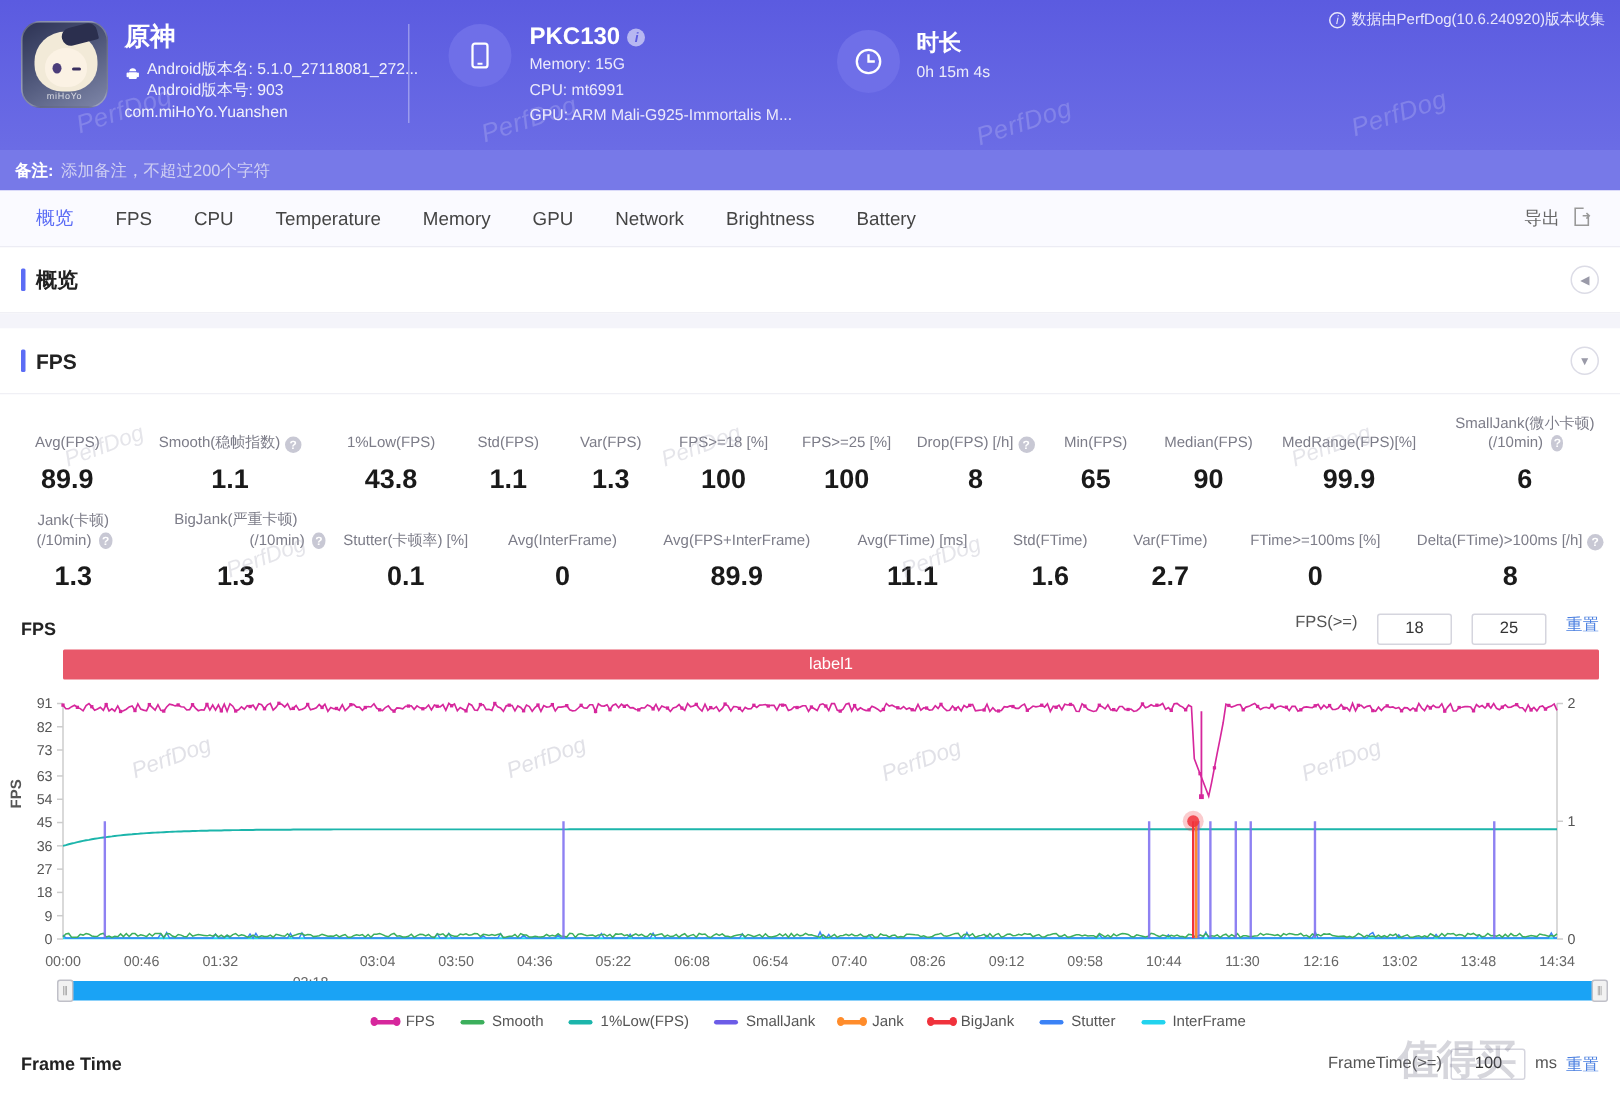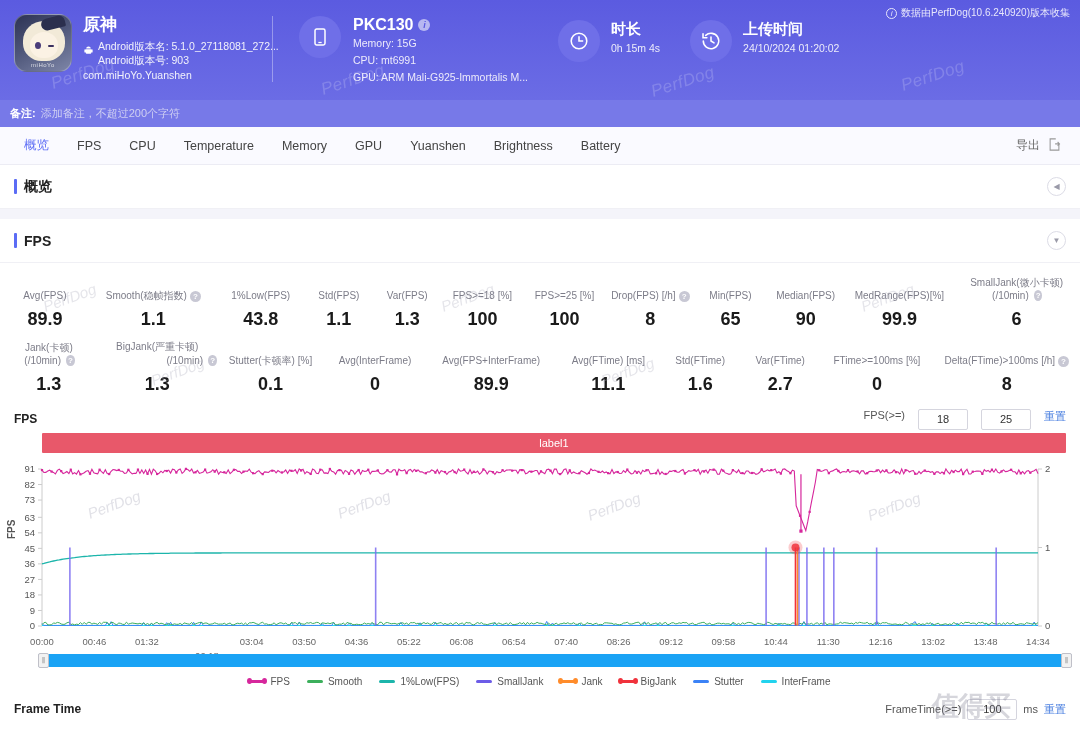--- a/index.html
+++ b/index.html
@@ -278,53 +278,40 @@
           <circle cx="12" cy="12" r="8.5"></circle>
           <path d="M12 6.8V12h4.6"></path>
         </svg>
       </div>
       <div class="stat-meta">
         <div class="stat-title">时长</div>
         <div class="stat-val">0h 15m 4s</div>
       </div>
     </div>
 
-    <div class="stat-block">
-      <div class="circle-ic">
-        <svg width="22" height="22" viewBox="0 0 24 24" fill="none" stroke="#fff" stroke-width="1.7" stroke-linecap="round">
-          <path d="M3.6 12a8.4 8.4 0 1 0 2.6-6.1"></path>
-          <path d="M3.3 4.2v4.2h4.2"></path>
-          <path d="M12 7.6V12l3.3 2"></path>
-        </svg>
-      </div>
-      <div class="stat-meta">
-        <div class="stat-title">上传时间</div>
-        <div class="stat-val">24/10/2024 01:20:02</div>
-      </div>
-    </div>
 
     <div class="collect-note">
       <span class="ic">i</span>
       <span>数据由PerfDog(10.6.240920)版本收集</span>
     </div>
   </div>
 
   <div class="note-bar">
     <span class="note-label">备注:</span>
     <span class="note-ph">添加备注，不超过200个字符</span>
   </div>
 
   <div class="tabbar">
     <div class="tab active">概览</div>
     <div class="tab">FPS</div>
     <div class="tab">CPU</div>
     <div class="tab">Temperature</div>
     <div class="tab">Memory</div>
     <div class="tab">GPU</div>
-    <div class="tab">Yuanshen</div>
+    <div class="tab">Network</div>
     <div class="tab">Brightness</div>
     <div class="tab">Battery</div>
     <div class="export-wrap">
       <span>导出</span>
       <span>
         <svg width="15" height="15" viewBox="0 0 24 24" fill="none" stroke="#999" stroke-width="1.7">
           <path d="M14 3H5v18h14v-9"></path>
           <path d="M13 11h7M17 8l3 3-3 3"></path>
         </svg>
       </span>

